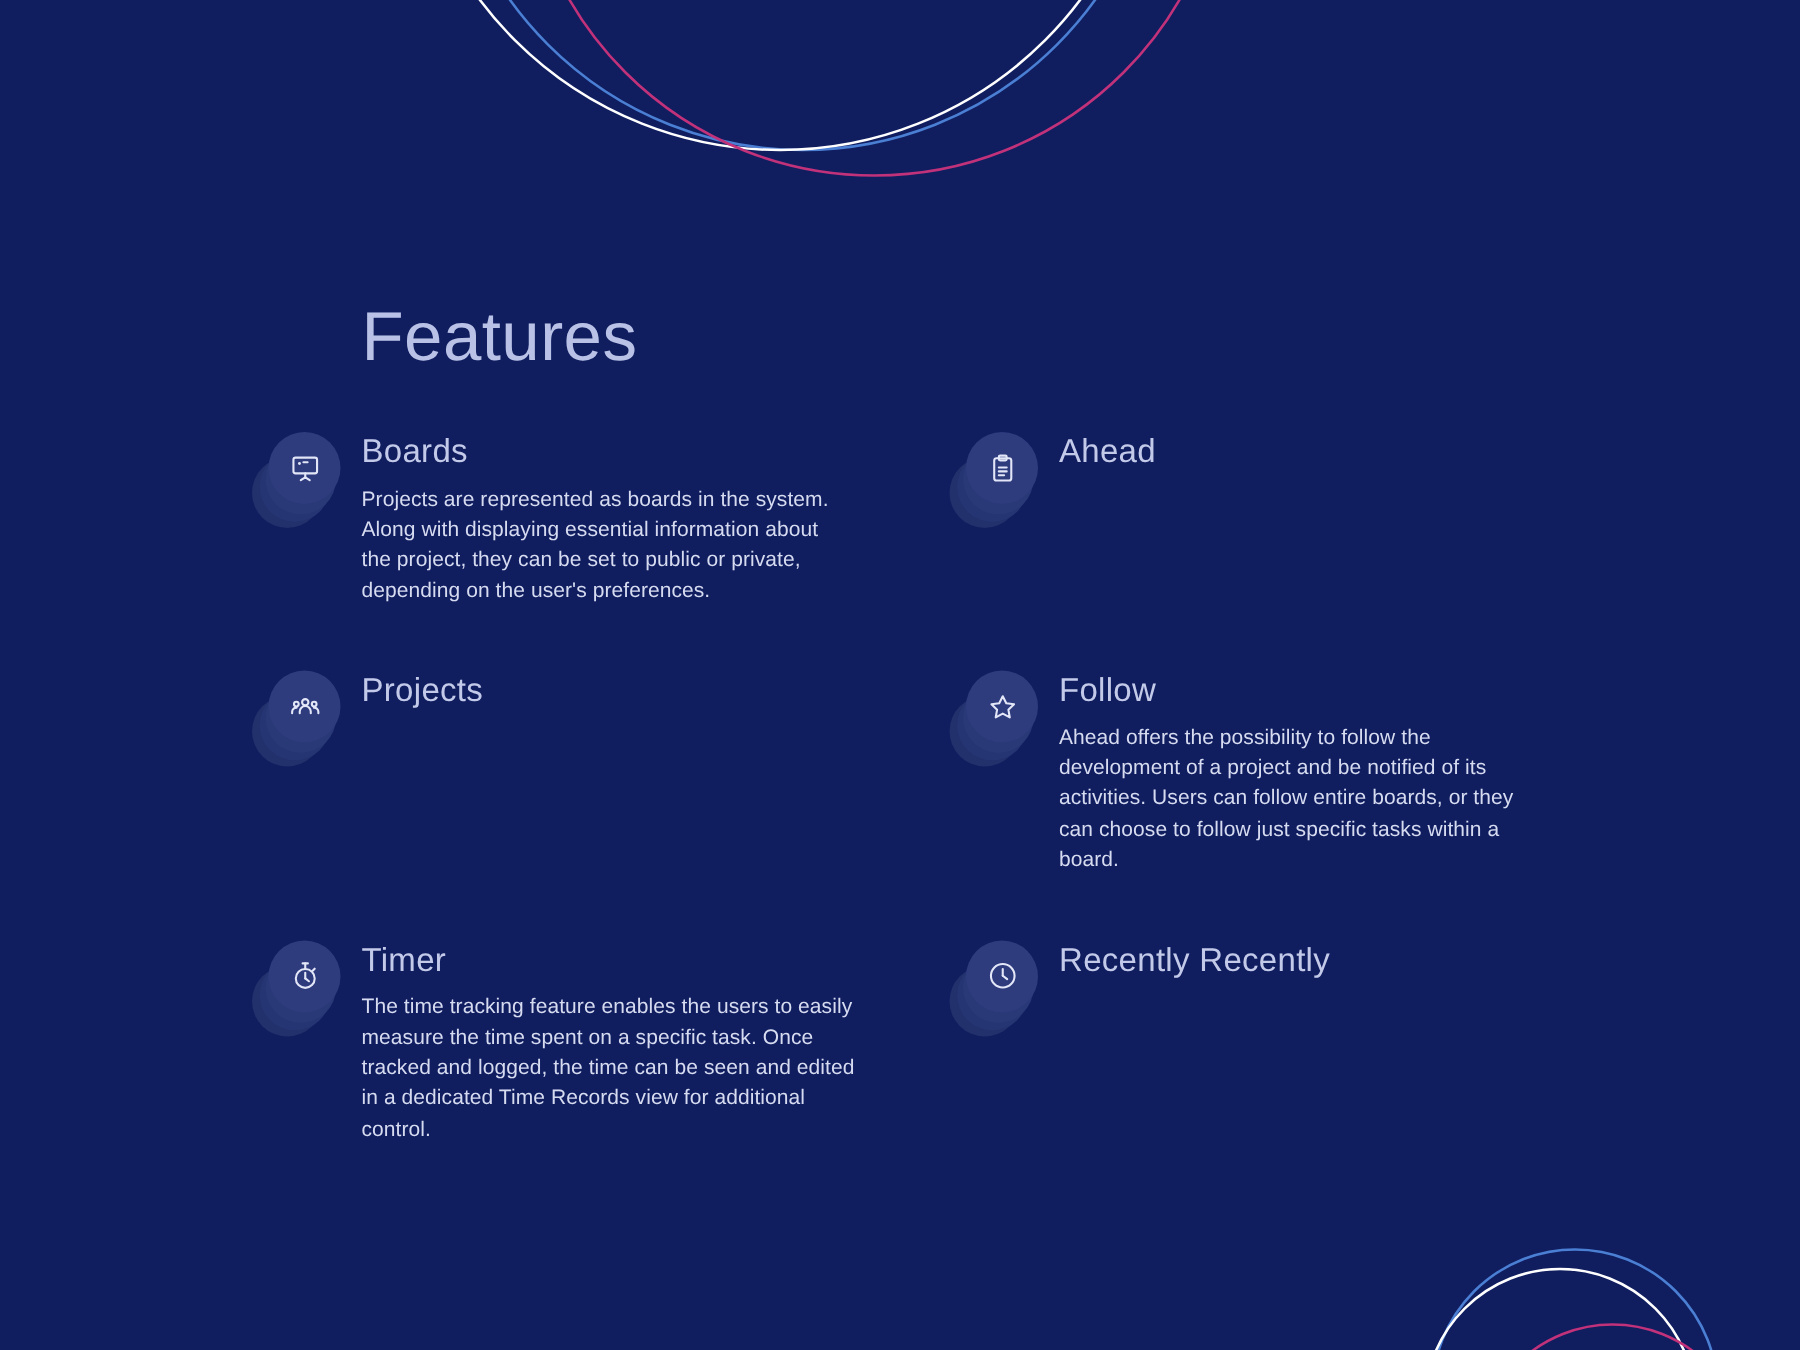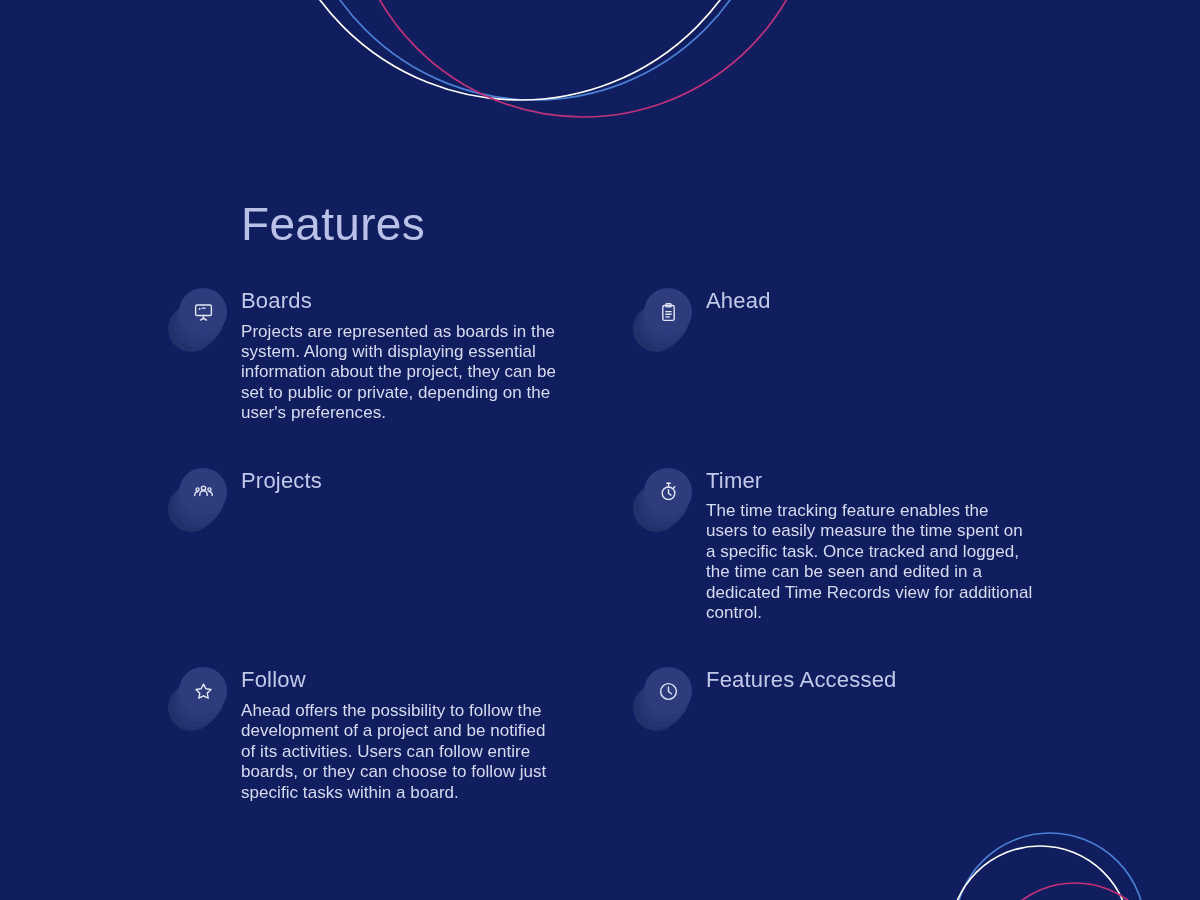--- a/index.html
+++ b/index.html
@@ -110,21 +110,21 @@
   .feature-title {
     font-size: 22px;
     font-weight: 300;
     color: #c3cae9;
     line-height: 1.25;
     margin-bottom: 7px;
     letter-spacing: 0.2px;
     white-space: nowrap;
   }
   .feature-desc {
-    font-size: 17px;
+    font-size: 14px;
     font-weight: 400;
     color: #d6dbf0;
     line-height: 20.4px;
     letter-spacing: 0.05px;
   }
 
   
   .feature.col-right .feature-body { max-width: 330px; }
 </style>
 </head>
@@ -205,20 +205,37 @@
             <circle cx="18.8" cy="9.6" r="1.8"></circle>
             <path d="M22 16.5v-1a3.3 3.3 0 0 0-3.4-3.2"></path>
           </svg>
         </span>
       </div>
       <div class="feature-body">
         <div class="feature-title">Projects</div>
       </div>
     </div>
 
+    <div class="feature col-left">
+      <div class="badge">
+        <span class="layer l1"></span>
+        <span class="layer l2"></span>
+        <span class="layer l3"></span>
+        <span class="main">
+          <svg viewBox="0 0 24 24">
+            <path d="M12 3.6l2.7 5.3 5.9.85-4.3 4.1 1.05 5.85L12 16.9l-5.35 2.8L7.7 13.85 3.4 9.75l5.9-.85z"></path>
+          </svg>
+        </span>
+      </div>
+      <div class="feature-body">
+        <div class="feature-title">Follow</div>
+        <div class="feature-desc">Ahead offers the possibility to follow the development of a project and be notified of its activities. Users can follow entire boards, or they can choose to follow just specific tasks within a board.</div>
+      </div>
+    </div>
+
     <div class="feature col-right">
       <div class="badge">
         <span class="layer l1"></span>
         <span class="layer l2"></span>
         <span class="layer l3"></span>
         <span class="main">
           <svg viewBox="0 0 24 24">
             <circle cx="12" cy="14" r="7.2"></circle>
             <path d="M12 14V9.8"></path>
             <path d="M12 14l2.8 2.2"></path>
@@ -227,49 +244,32 @@
             <path d="M17.6 8.2l1.6-1.6"></path>
           </svg>
         </span>
       </div>
       <div class="feature-body">
         <div class="feature-title">Timer</div>
         <div class="feature-desc">The time tracking feature enables the users to easily measure the time spent on a specific task. Once tracked and logged, the time can be seen and edited in a dedicated Time Records view for additional control.</div>
       </div>
     </div>
 
-    <div class="feature col-left">
-      <div class="badge">
-        <span class="layer l1"></span>
-        <span class="layer l2"></span>
-        <span class="layer l3"></span>
-        <span class="main">
-          <svg viewBox="0 0 24 24">
-            <path d="M12 3.6l2.7 5.3 5.9.85-4.3 4.1 1.05 5.85L12 16.9l-5.35 2.8L7.7 13.85 3.4 9.75l5.9-.85z"></path>
-          </svg>
-        </span>
-      </div>
-      <div class="feature-body">
-        <div class="feature-title">Follow</div>
-        <div class="feature-desc">Ahead offers the possibility to follow the development of a project and be notified of its activities. Users can follow entire boards, or they can choose to follow just specific tasks within a board.</div>
-      </div>
-    </div>
-
     <div class="feature col-right">
       <div class="badge">
         <span class="layer l1"></span>
         <span class="layer l2"></span>
         <span class="layer l3"></span>
         <span class="main">
           <svg viewBox="0 0 24 24">
             <circle cx="12" cy="12" r="9"></circle>
             <path d="M12 12V6.8"></path>
             <path d="M12 12l3.4 2.6"></path>
           </svg>
         </span>
       </div>
       <div class="feature-body">
-        <div class="feature-title">Features Accessed</div>
+        <div class="feature-title">Recently Recently</div>
       </div>
     </div>
 
   </div>
 </div>
 
 </body></html>

